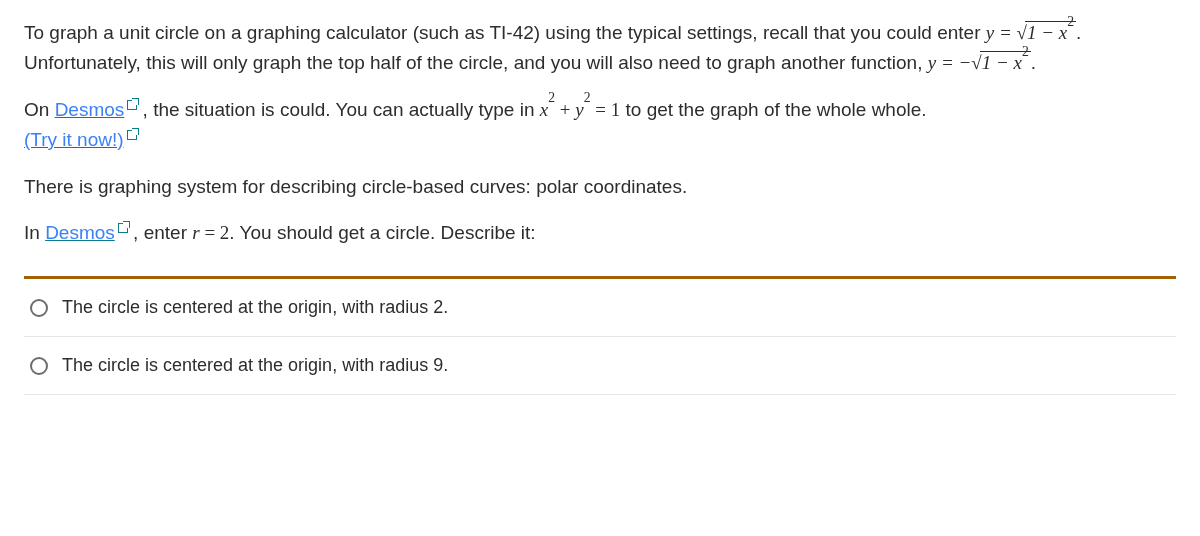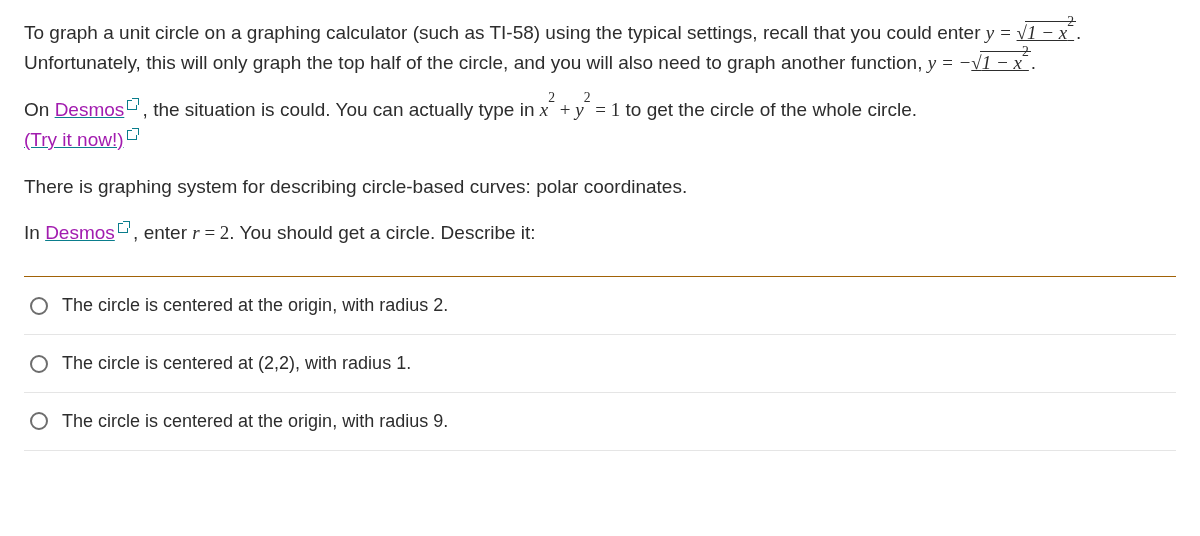--- a/index.html
+++ b/index.html
@@ -9,33 +9,33 @@
       font-family: "Helvetica Neue", Arial, sans-serif;
       font-size: 19px;
       line-height: 1.6;
       color: #2d2d2d;
       background: #fff;
       width: 1200px;
     }
     p { margin: 0 0 16px 0; }
     .math, .math-i { font-family: "STIXGeneral", "Georgia", "Times New Roman", serif; }
     .math-i { font-style: italic; }
-    .sqrt { display: inline-block; position: relative; text-decoration: underline; }
+    .sqrt { display: inline-block; position: relative; }
     .sqrt::before {
       content: "\221A";
       font-family: "STIXGeneral","Times New Roman",serif;
       margin-right: -2px;
     }
     .sqrt-body {
       border-top: 1.2px solid #2d2d2d;
       padding: 0 2px 0 2px;
     }
     sup { font-size: 0.72em; line-height: 0; position: relative; top: -0.45em; }
     a.ext-link {
-      color: #a21caf;
+      color: #3b82f6;
       text-decoration-color: #0a7d8c;
     }
     .ext-icon {
       display: inline-block;
       width: 10px; height: 10px;
       border: 1.3px solid #0a7d8c;
       margin-left: 3px;
       position: relative;
       top: -6px;
     }
@@ -43,21 +43,21 @@
       content: "";
       position: absolute;
       top: -3px; right: -3px;
       width: 6px; height: 6px;
       border-top: 1.3px solid #0a7d8c;
       border-right: 1.3px solid #0a7d8c;
       background: #fff;
     }
     .options {
       margin-top: 28px;
-      border-top: 1px solid #a16207;
+      border-top: 3px solid #a16207;
     }
     .option {
       display: flex;
       align-items: center;
       gap: 14px;
       padding: 14px 6px;
       border-bottom: 1px solid #e5e5e5;
       font-size: 18px;
       cursor: pointer;
     }
@@ -65,42 +65,38 @@
       width: 18px; height: 18px;
       border-radius: 50%;
       border: 2px solid #6d6d6d;
       flex-shrink: 0;
     }
   </style>
 </head>
 <body>
 
 <p>
-  <span>To graph a unit circle on a graphing calculator (such as TI-58) using the typical settings, recall that you could enter </span>
+  <span>To graph a unit circle on a graphing calculator (such as TI-42) using the typical settings, recall that you could enter </span>
   <span class="math">
     <span class="math-i">y = </span><span class="sqrt"><span class="sqrt-body"><span class="math-i">1 − x</span><sup>2</sup></span></span></span><span>. Unfortunately, this will only graph the top half of the circle, and you will also need to graph another function, </span><span class="math"><span class="math-i">y = −</span><span class="sqrt"><span class="sqrt-body"><span class="math-i">1 − x</span><sup>2</sup></span></span></span><span>.</span>
 </p>
 
 <p>
-  <span>On </span><a href="#" class="ext-link"><span>Desmos</span><span class="ext-icon"></span></a><span> , the situation is could. You can actually type in </span><span class="math"><span class="math-i">x</span><sup>2</sup><span> + </span><span class="math-i">y</span><sup>2</sup><span> = 1</span></span><span> to get the circle of the whole circle. </span><br>
+  <span>On </span><a href="#" class="ext-link"><span>Desmos</span><span class="ext-icon"></span></a><span> , the situation is could. You can actually type in </span><span class="math"><span class="math-i">x</span><sup>2</sup><span> + </span><span class="math-i">y</span><sup>2</sup><span> = 1</span></span><span> to get the graph of the whole whole. </span><br>
   <a href="#" class="ext-link"><span>(Try it now!)</span><span class="ext-icon"></span></a>
 </p>
 
 <p>There is graphing system for describing circle-based curves: polar coordinates.</p>
 
 <p>
   <span>In </span><a href="#" class="ext-link"><span>Desmos</span><span class="ext-icon"></span></a><span> , enter </span><span class="math"><span class="math-i">r</span><span> = 2</span></span><span>. You should get a circle. Describe it:</span>
 </p>
 
 <div class="options">
   <div class="option">
     <span class="radio"></span>
     <span>The circle is centered at the origin, with radius 2.</span>
   </div>
   <div class="option">
     <span class="radio"></span>
-    <span>The circle is centered at (2,2), with radius 1.</span>
-  </div>
-  <div class="option">
-    <span class="radio"></span>
     <span>The circle is centered at the origin, with radius 9.</span>
   </div>
 </div>
 
 </body></html>

